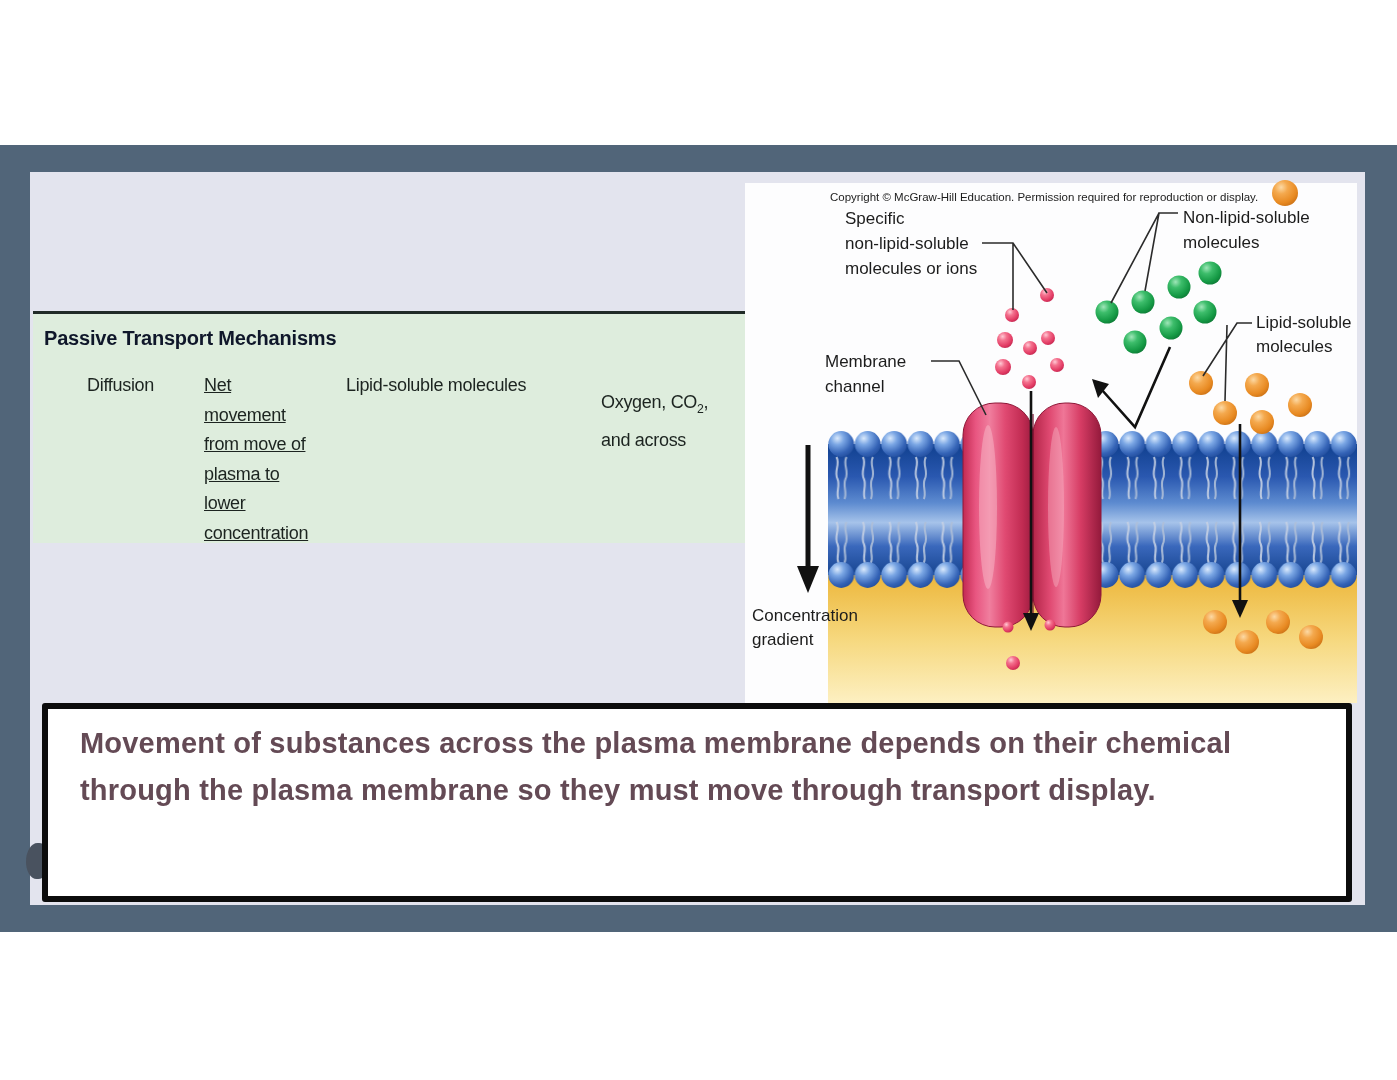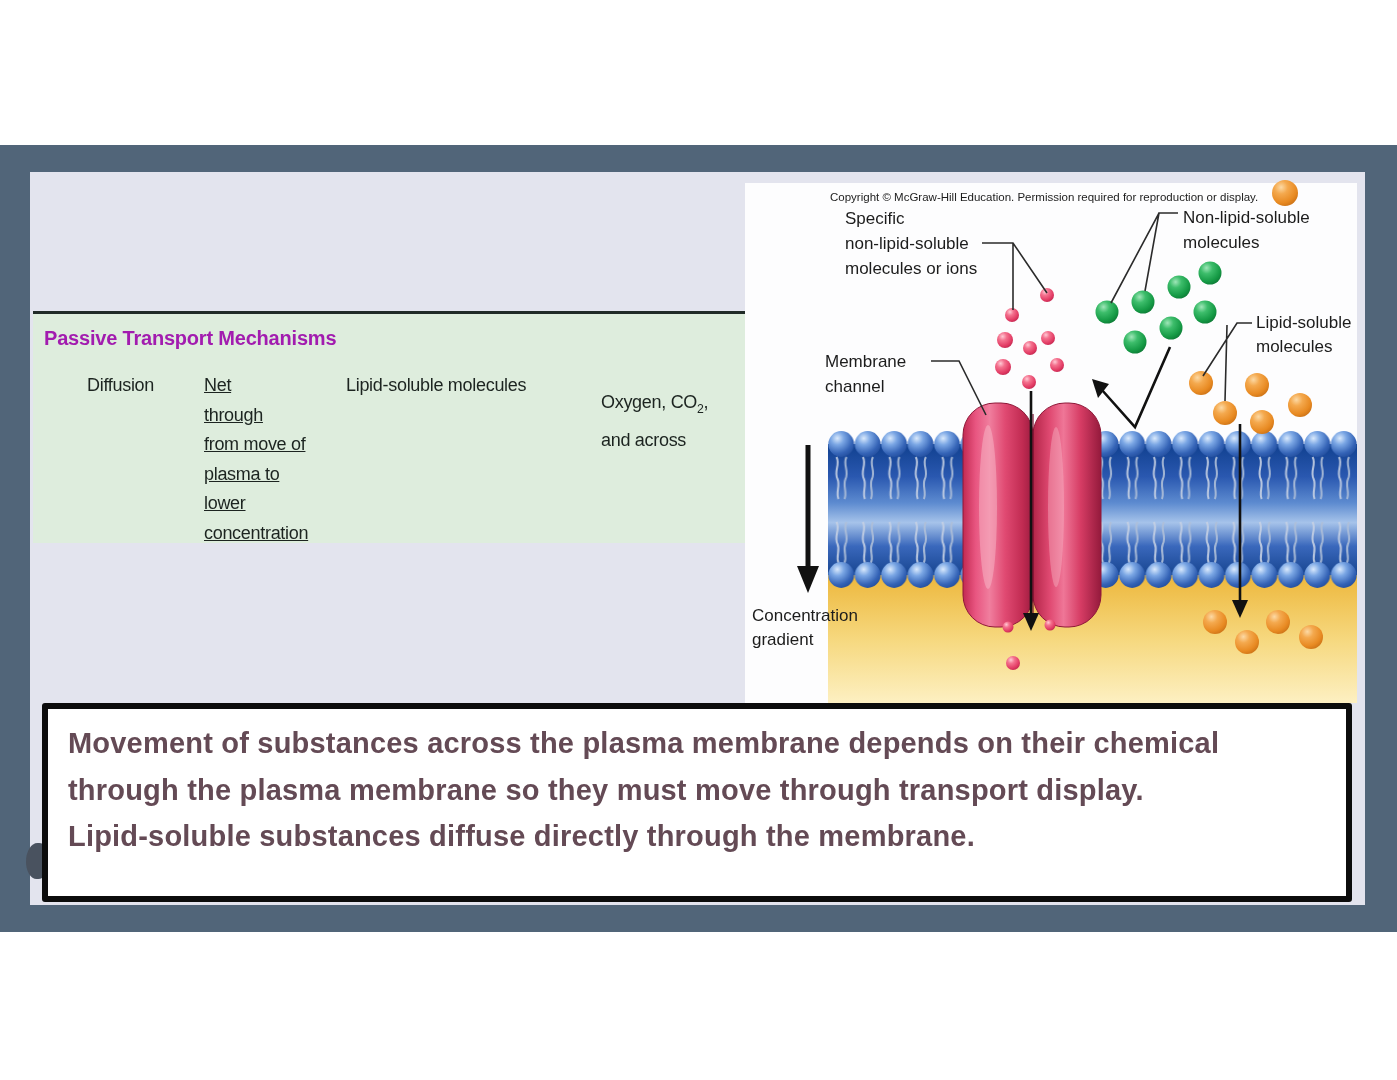--- a/index.html
+++ b/index.html
@@ -6,35 +6,35 @@
   .page { position:relative; width:1397px; height:1080px; background:#ffffff;
           overflow:hidden; font-family:"Liberation Sans", sans-serif; }
   .abs { position:absolute; }
 
   .frame { left:0; top:145px; width:1397px; height:787px; background:#516579; }
   .content-bg { left:30px; top:172px; width:1335px; height:733px; background:#e3e4ee; }
 
   
   .table-rule { left:33px; top:311px; width:715px; height:3px; background:#202b27; }
   .table-green { left:33px; top:314px; width:715px; height:229px; background:#deeddd; }
-  .tbl-title { left:44px; top:327px; font-size:20px; font-weight:bold; color:#a21caf;
+  .tbl-title { left:44px; top:327px; font-size:20px; font-weight:bold; color:#0f172a;
                letter-spacing:-0.2px; }
   .tbl-cell { font-size:18px; color:#1c2420; letter-spacing:-0.3px; line-height:29.5px;margin-left:16px; }
   .c-diffusion { left:71px; top:371px; }
   .c-desc { left:188px; top:371px;text-decoration:underline; }
   .c-subst { left:330px; top:371px; }
   .c-examples { left:585px; top:387px; line-height:31px; }
   .c-examples sub { font-size:0.68em; }
 
   
   .glyph { left:26px; top:843px; width:22px; height:36px; background:#49525f;
            border-radius:60% 45% 50% 55%; z-index:1; }
   .caption-box { left:42px; top:703px; width:1310px; height:199px; box-sizing:border-box;
                  background:#ffffff; border:6px solid #0c0c0c; border-radius:3px;
-                 padding:11px 0 0 20px; z-index:2; }
+                 padding:11px 0 0 32px; z-index:2; }
   .caption-line { white-space:nowrap; font-size:29px; font-weight:bold; color:#644a55;
                   line-height:46.5px; letter-spacing:0.2px; }
 
   
   svg.diagram { left:745px; top:172px; overflow:visible; }
   svg.diagram text { font-family:"Liberation Sans", sans-serif; fill:#1c1c1c; }
   .lbl { font-size:17px; }
   .copyright { font-size:11.5px; fill:#2b2b2b; }
   .leader { stroke:#2b2b2b; stroke-width:1.6; fill:none; }
   .blk { stroke:#111111; stroke-width:2.6; fill:none; }
@@ -46,21 +46,21 @@
 
   <div class="abs frame"></div>
   <div class="abs content-bg"></div>
 
   <div class="abs table-rule"></div>
   <div class="abs table-green"></div>
   <div class="abs tbl-title">Passive Transport Mechanisms</div>
   <div class="abs tbl-cell c-diffusion">Diffusion</div>
   <div class="abs tbl-cell c-desc">
     <div>Net</div>
-    <div>through</div>
+    <div>movement</div>
     <div>from move of</div>
     <div>plasma to</div>
     <div>lower</div>
     <div>concentration</div>
   </div>
   <div class="abs tbl-cell c-subst">Lipid-soluble molecules</div>
   <div class="abs tbl-cell c-examples">
     <div><span>Oxygen, CO</span><sub>2</sub><span>,</span></div>
     <div>and across</div>
   </div>
@@ -235,16 +235,15 @@
     <g>
       <text x="7" y="449" class="lbl">Concentration</text>
       <text x="7" y="473" class="lbl">gradient</text>
     </g>
   </svg>
 
   <div class="abs glyph"></div>
   <div class="abs caption-box">
     <div class="caption-line">Movement of substances across the plasma membrane depends on their chemical</div>
     <div class="caption-line">through the plasma membrane so they must move through transport display.</div>
-    <div class="caption-line">Lipid-soluble substances diffuse directly through the membrane.</div>
   </div>
 
 </div>
 
 </body></html>

